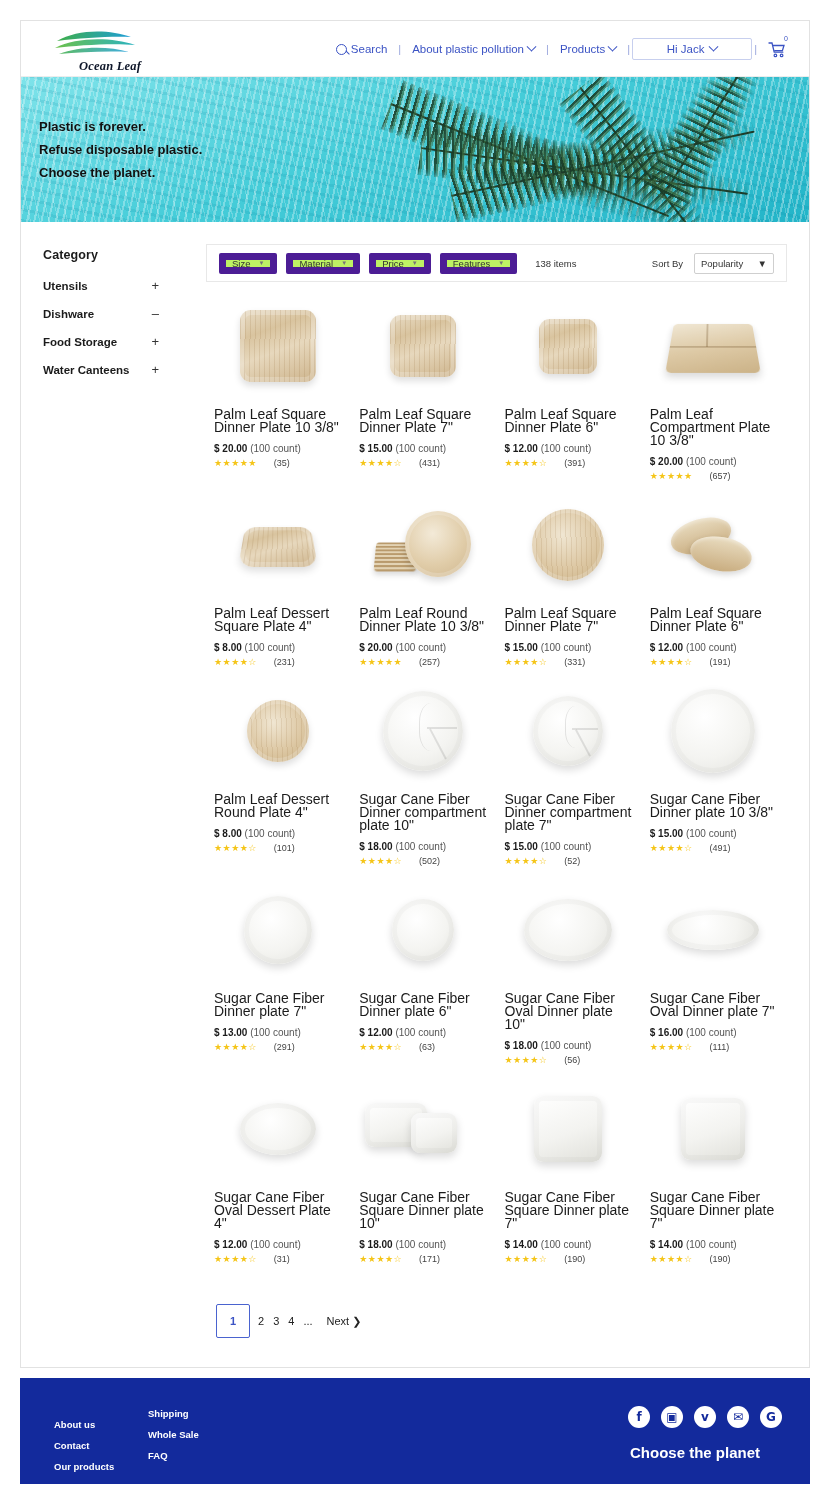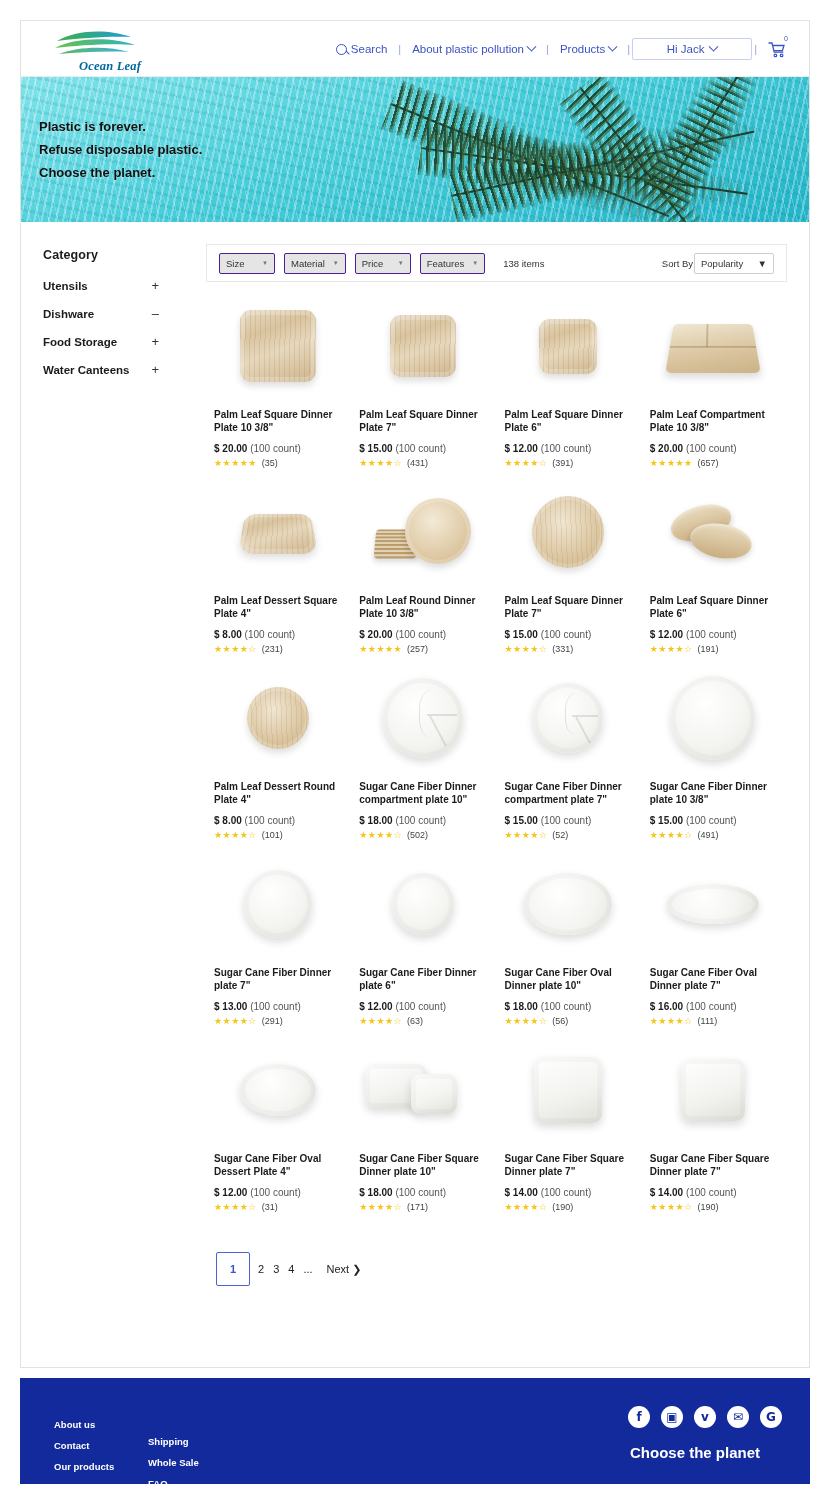--- a/index.html
+++ b/index.html
@@ -18,21 +18,21 @@
     background:#fff;
     border: 1px solid #e2e2e2;
   }
 
   
   .header { position:relative; height:56px; border-bottom:1px solid #ececec; }
   .logo-wrap { position:absolute; left:30px; top:6px; width:120px; height:48px; }
   .logo-text {
     position:absolute; left:28px; top:32px;
     font-family:"Liberation Serif", serif;
-    font-style:italic; font-weight:bold; font-size:12.5px; color:#0369a1;
+    font-style:italic; font-weight:bold; font-size:12.5px; color:#0f172a;
     letter-spacing:.2px;
   }
   .nav { position:absolute; right:22px; top:0; height:56px; display:flex; align-items:center; gap:0px; }
   .nav-item {
     font-size:11.5px; color:#3b53c4; display:flex; align-items:center; gap:4px;
     padding:0 9px; white-space:nowrap; cursor:pointer;
   }
   .nav-sep { color:#9aa6dd; font-size:11px; padding:0 2px; }
   .chev { display:inline-block; width:7px; height:7px; border-right:1.4px solid #3b53c4; border-bottom:1.4px solid #3b53c4; transform:rotate(45deg) translate(-2px,-2px); }
   .search-ico { width:11px;height:11px;border:1.4px solid #3b53c4;border-radius:50%; position:relative; display:inline-block; }
@@ -92,43 +92,43 @@
     content:""; position:absolute; left:-9px; top:1px; width:2px; height:14px; background:#9a9a9a;
   }
 
   
   .content { flex:1; padding:22px 22px 0 0; }
   .filterbar {
     border:1px solid #e8e8e8; height:38px; display:flex; align-items:center;
     padding:0 12px; gap:9px; background:#fff;
   }
   .fsel {
-    border:1px solid #4c1d95; height:21px; min-width:56px; border-radius:2px;
+    border:7px solid #4c1d95; height:21px; min-width:56px; border-radius:2px;
     display:flex; align-items:center; justify-content:space-between;
-    padding:0 6px; font-size:9.5px; color:#333; cursor:pointer; background:#e5e5e5;
+    padding:0 6px; font-size:9.5px; color:#333; cursor:pointer; background:#bef264;
   }
   .fsel .ar { font-size:6px; color:#777; margin-left:8px; }
   .items-count { font-size:9.5px; color:#333; margin-left:9px; }
-  .sortby { margin-left:auto; display:flex; align-items:center; gap:1px; }
+  .sortby { margin-left:auto; display:flex; align-items:center; gap:11px; }
   .sort-label { font-size:9.5px; color:#333; }
   .sort-sel { border:1px solid #cfcfcf; height:21px; width:80px; border-radius:2px;
     display:flex; align-items:center; justify-content:space-between; padding:0 6px;
     font-size:9.5px; color:#333; cursor:pointer; }
 
   
   .grid { display:grid; grid-template-columns:repeat(4,1fr); column-gap:0px; }
   .pcard { padding:16px 10px 0 8px; }
   .pimg { height:96px; display:flex; align-items:center; justify-content:center; margin-bottom:14px; }
-  .ptitle { font-size:10px; font-weight:bold; color:#1b1b1b; line-height:13px; min-height:26px; cursor:pointer; }
+  .ptitle { font-size:14px; font-weight:normal; color:#1b1b1b; line-height:13px; min-height:26px; cursor:pointer; }
   .pprice { font-size:10px; color:#1b1b1b; margin-top:9px; }
   .pprice b { font-weight:bold; }
   .pcount { color:#555; font-weight:400; }
   .prate { margin-top:4px; display:flex; align-items:center; gap:5px; }
   .stars { color:#f5c518; font-size:9px; letter-spacing:.5px; }
-  .rcount { font-size:9px; color:#444; }
+  .rcount { font-size:9px; color:#444;margin-left:12px; }
   .sq-plate {
     width:76px; height:72px; border-radius:11px;
     background: linear-gradient(160deg,#e8dcc6 0%,#d9c49f 30%,#e7d8bd 55%,#cdb48c 100%);
     box-shadow: inset 0 0 0 5px rgba(255,255,255,.22), 0 4px 7px rgba(0,0,0,.13);
     position:relative; overflow:hidden;
   }
   .sq-plate:after{
     content:""; position:absolute; inset:0;
     background:repeating-linear-gradient(91deg, rgba(150,110,60,.17) 0 1px, rgba(255,255,255,0) 1px 5px);
   }
@@ -623,21 +623,21 @@
       </div>
     </div>
   </div>
 
   <div class="footer">
     <div class="fcol" style="left:34px; top:41px;">
       <div class="flink">About us</div>
       <div class="flink">Contact</div>
       <div class="flink">Our products</div>
     </div>
-    <div class="fcol" style="left:128px; top:30px;margin-top:28px;">
+    <div class="fcol" style="left:128px; top:30px;">
       <div class="flink">Shipping</div>
       <div class="flink">Whole Sale</div>
       <div class="flink">FAQ</div>
     </div>
     <div class="social">
       <div class="sbtn">f</div>
       <div class="sbtn">▣</div>
       <div class="sbtn">ᴠ</div>
       <div class="sbtn">✉</div>
       <div class="sbtn">G</div>

